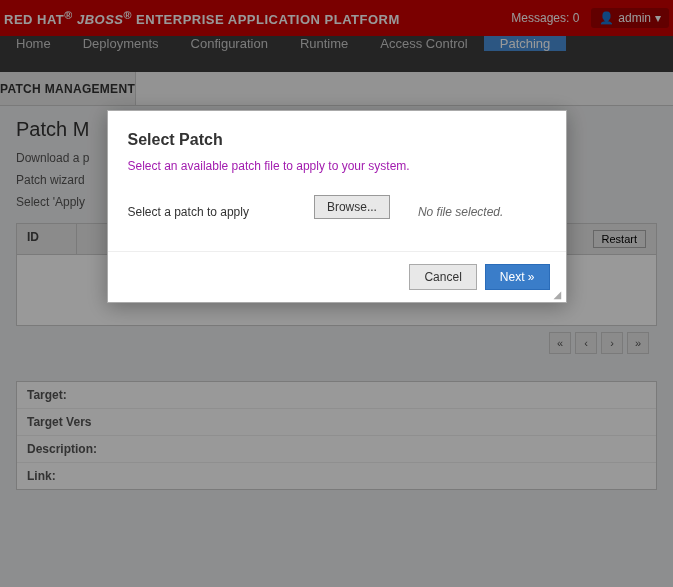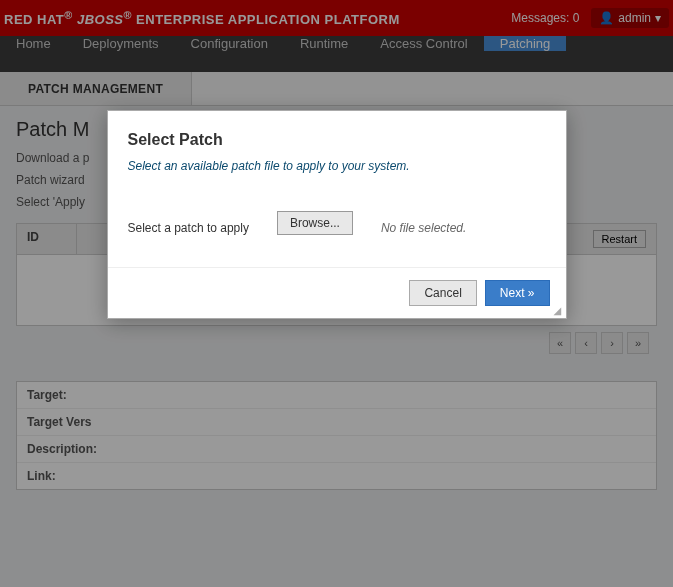--- a/index.html
+++ b/index.html
@@ -72,21 +72,21 @@
     
     .sub-nav {
       background: #f5f5f5;
       border-bottom: 1px solid #ccc;
       height: 34px;
       display: flex;
       align-items: stretch;
       padding-left: 0;
     }
     .sub-nav-item {
-      padding: 0 28px;
+      padding: 0 0;
       display: flex;
       align-items: center;
       font-size: 12px;
       color: #333;
       cursor: pointer;
       border-right: 1px solid #ccc;
       background: #e8e8e8;
       font-weight: bold;
       text-transform: uppercase;
       letter-spacing: 0.3px;
@@ -229,24 +229,23 @@
       padding: 20px 20px 16px 20px;
     }
     .modal-section-title {
       font-size: 16px;
       font-weight: bold;
       color: #333;
       margin-bottom: 8px;
     }
     .modal-section-desc {
       font-size: 12px;
-      color: #0c4a6e;
-      margin-bottom: 36px;
+      color: #a21caf;
+      margin-bottom: 20px;
       line-height: 1.5;
-      font-style: italic;
     }
 
     .file-input-row {
       display: flex;
       align-items: flex-end;
       gap: 28px;
       margin-bottom: 16px;
     }
     .file-input-label {
       font-size: 12px;
@@ -254,20 +253,21 @@
       white-space: nowrap;
     }
     .browse-btn {
       background: #e8e8e8;
       border: 1px solid #999;
       padding: 4px 12px;
       font-size: 12px;
       cursor: pointer;
       color: #333;
       white-space: nowrap;
+      margin-left: 37px;
     }
     .file-selected-text {
       font-size: 12px;
       color: #666;
       font-style: italic;
     }
 
     .modal-footer {
       padding: 12px 16px;
       display: flex;

